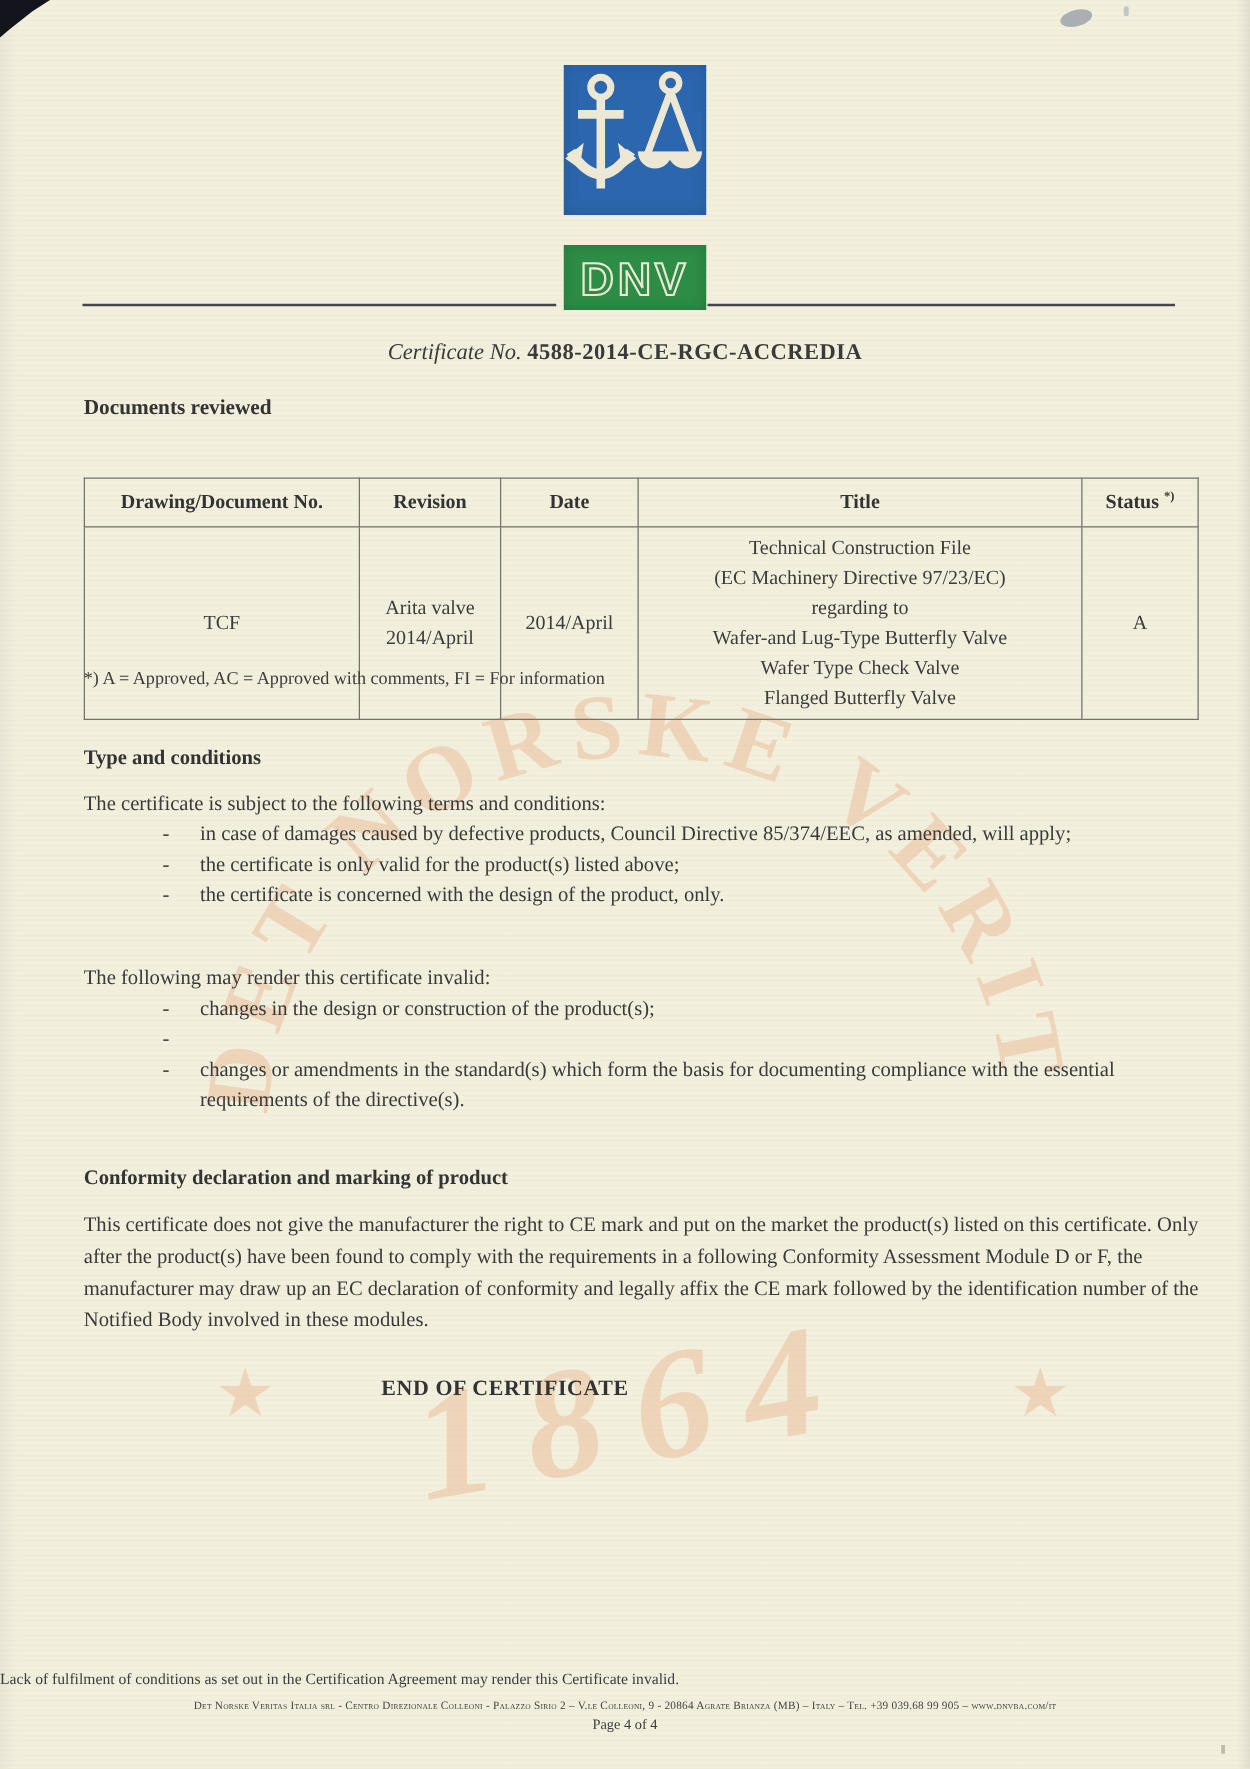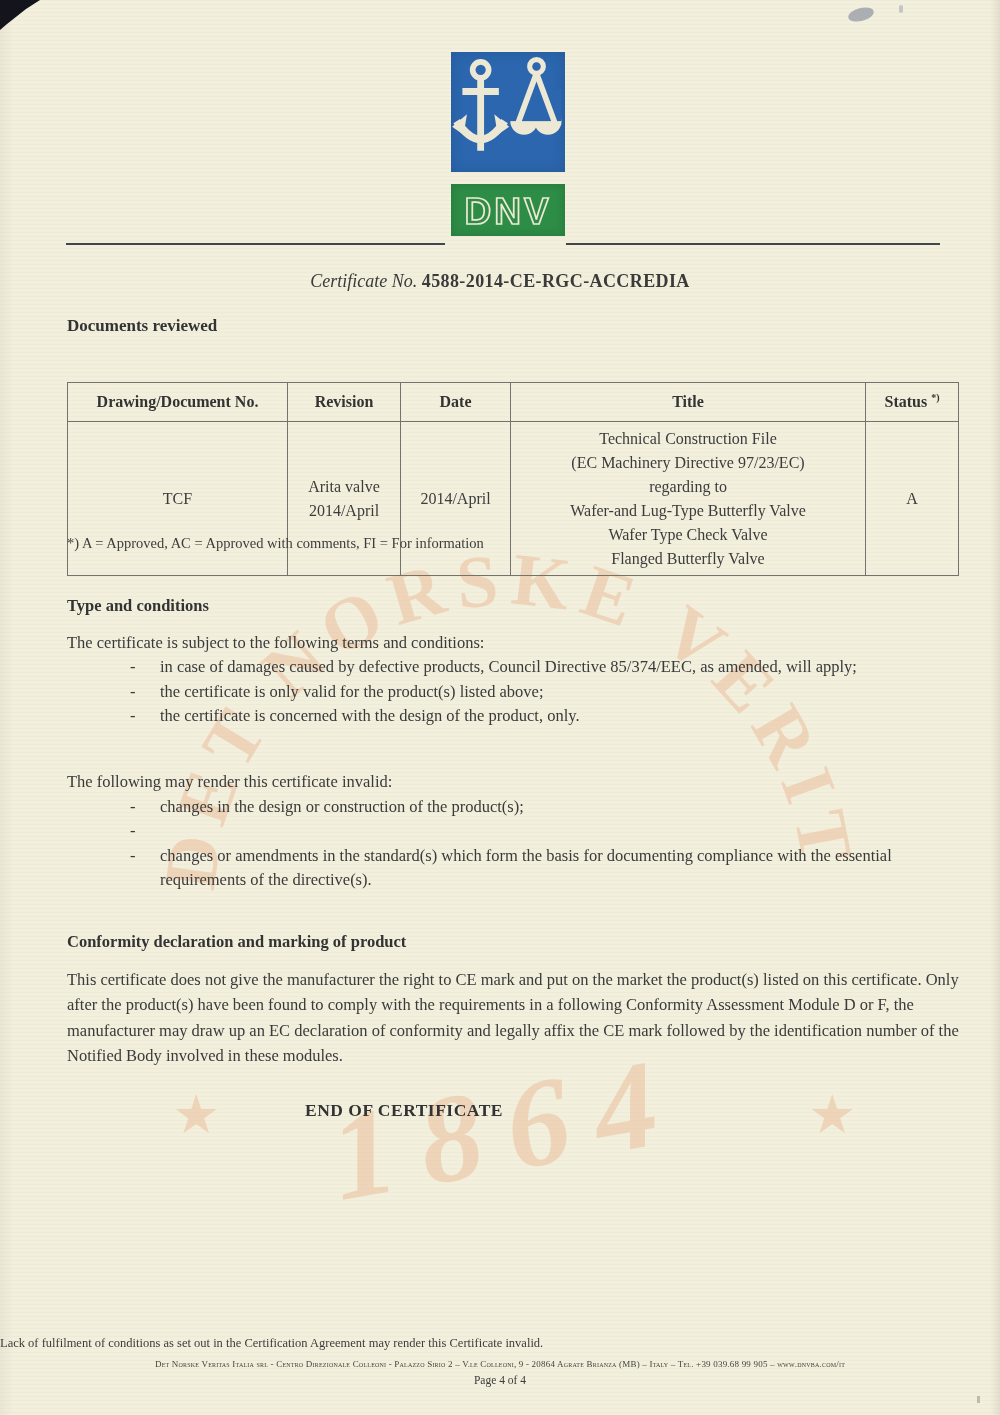--- a/index.html
+++ b/index.html
@@ -27,21 +27,21 @@
     position:absolute;left:848px;top:8px;width:26px;height:13px;
     background:#9fa3ab;border-radius:50%;transform:rotate(-14deg);opacity:.85;
   }
   .speck-1{position:absolute;left:899px;top:5px;width:4px;height:8px;background:#b7bac0;border-radius:2px;opacity:.8;}
   .speck-2{position:absolute;left:977px;top:1396px;width:3px;height:7px;background:#9a9a90;opacity:.6;}
   
   .watermark{position:absolute;left:130px;top:505px;opacity:.30;pointer-events:none;}
   
   .logo{position:absolute;left:451px;top:52px;width:114px;}
   .logo-blue{width:114px;height:120px;background:#2b66ae;box-shadow:inset 0 0 14px rgba(0,0,0,.12);}
-  .logo-green{width:114px;height:52px;background:#2d8c45;margin-top:12px;box-shadow:inset 0 0 10px rgba(0,0,0,.15);
+  .logo-green{width:114px;height:52px;background:#2d8c45;margin-top:24px;box-shadow:inset 0 0 10px rgba(0,0,0,.15);
     display:flex;align-items:center;justify-content:center;}
   .rule{position:absolute;top:243px;height:2px;background:#45454e;}
   .rule-left{left:66px;width:379px;}
   .rule-right{left:566px;width:374px;}
   .cert-line{position:absolute;left:0;top:271px;width:1000px;text-align:center;font-size:18px;}
   .cert-label{font-style:italic;}
   .cert-number{font-weight:bold;letter-spacing:.4px;}
   
   .docs-heading{position:absolute;left:67px;top:316px;font-size:17px;font-weight:bold;color:#333;}
   table.docs{

